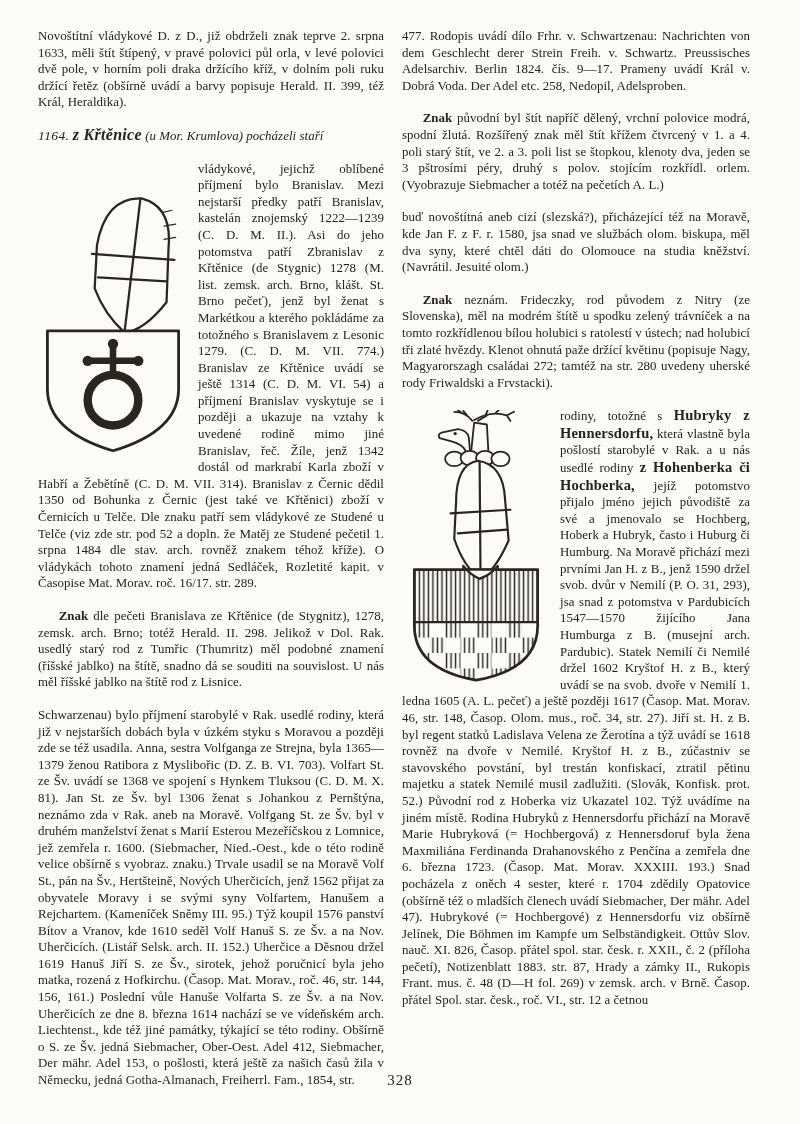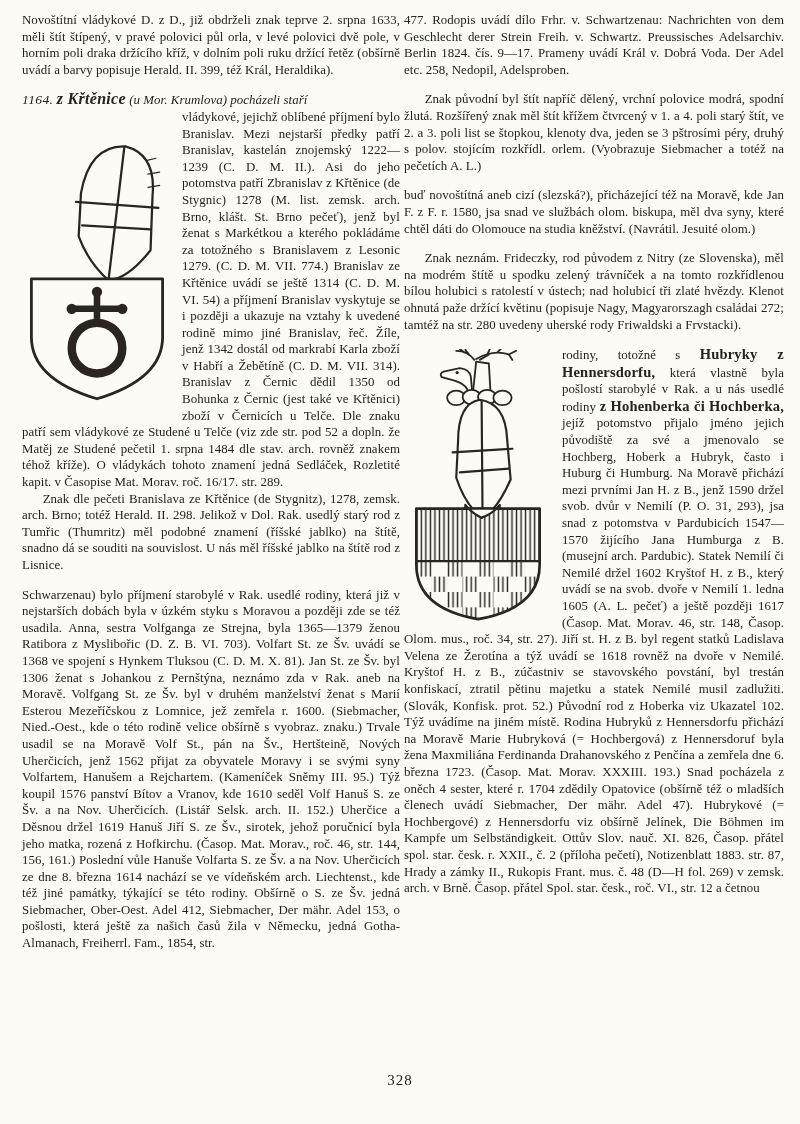--- a/index.html
+++ b/index.html
@@ -6,29 +6,29 @@
   .page{
     position:relative;width:800px;height:1124px;margin:0 auto;
     background:#fcfbf6;color:#26221c;overflow:hidden;
     font-family:"Liberation Serif","DejaVu Serif",serif;
   }
   .col{
     position:absolute;top:12px;font-size:12.9px;line-height:16.6px;
     text-align:justify;letter-spacing:.05px;
   }
   .col-left{left:22px;width:378px;}
-  .col-right{left:404px;width:380px;}
-  p{margin:0;}
+  .col-right{left:386px;width:380px;}
+  p{margin:16px;}
   .entry{margin-top:13px;}
   .ehead{text-align:left;white-space:nowrap;font-style:italic;}
   .num{font-size:13.5px;letter-spacing:.4px;}
   .etitle{font-weight:bold;font-size:16px;letter-spacing:.3px;}
   .midbold{font-weight:bold;font-size:14.5px;letter-spacing:.2px;}
   .indent{text-indent:1.6em;}
-  .znak-lead{font-weight:normal;}
+  .znak-lead{font-weight:bold;}
   .arms{float:left;margin:3px 10px 3px 0;}
   .stroke{fill:none;stroke:#2a261f;stroke-width:2.4;stroke-linecap:round;stroke-linejoin:round;}
   .fillink{fill:#2a261f;stroke:none;}
   .pagenum{
     position:absolute;left:0;right:0;top:1072px;text-align:center;
     font-size:15px;letter-spacing:1px;
   }
 </style>
 </head>
 <body>

